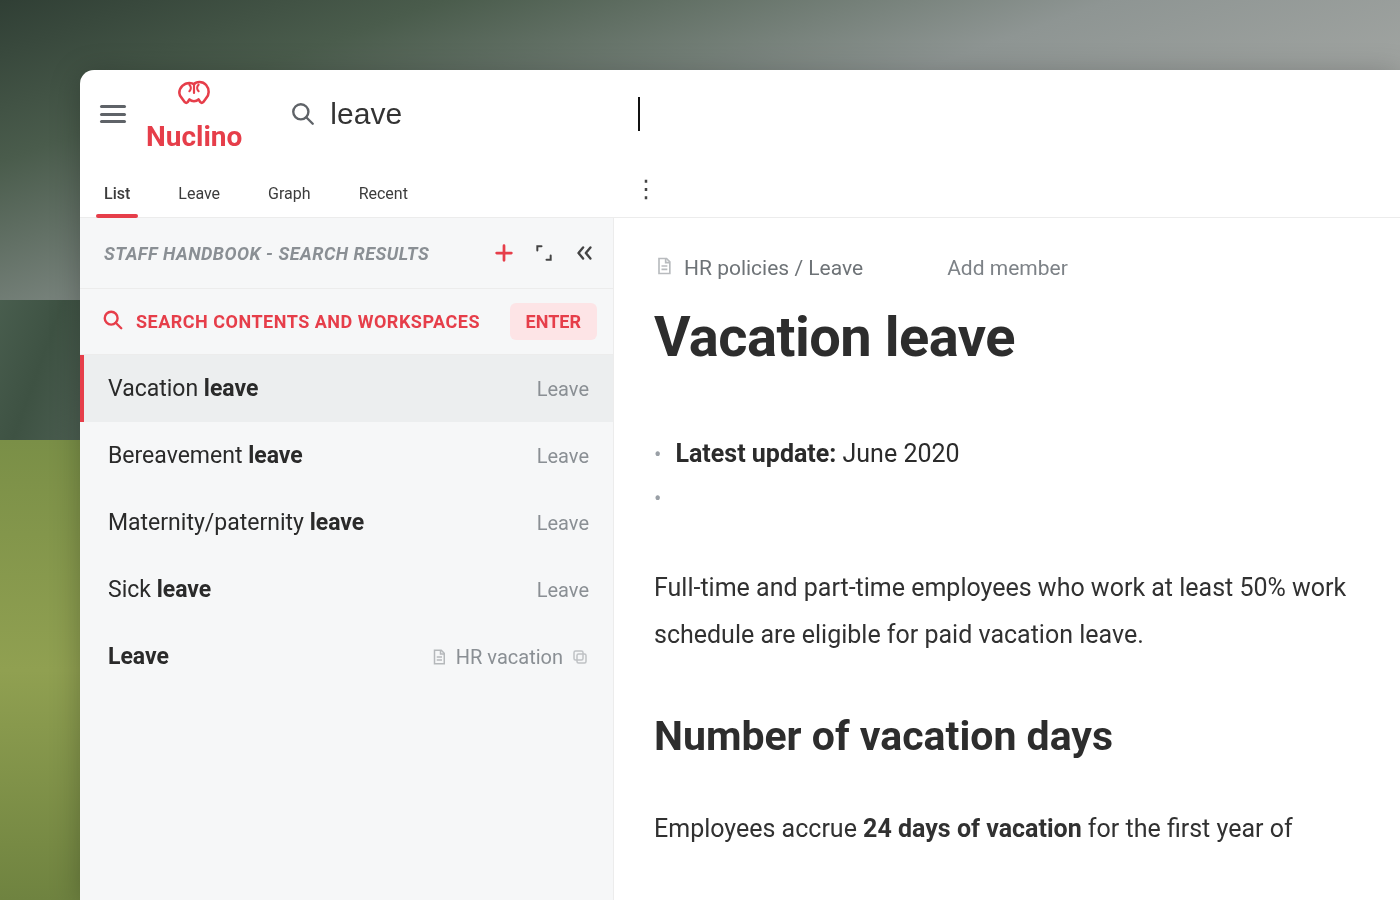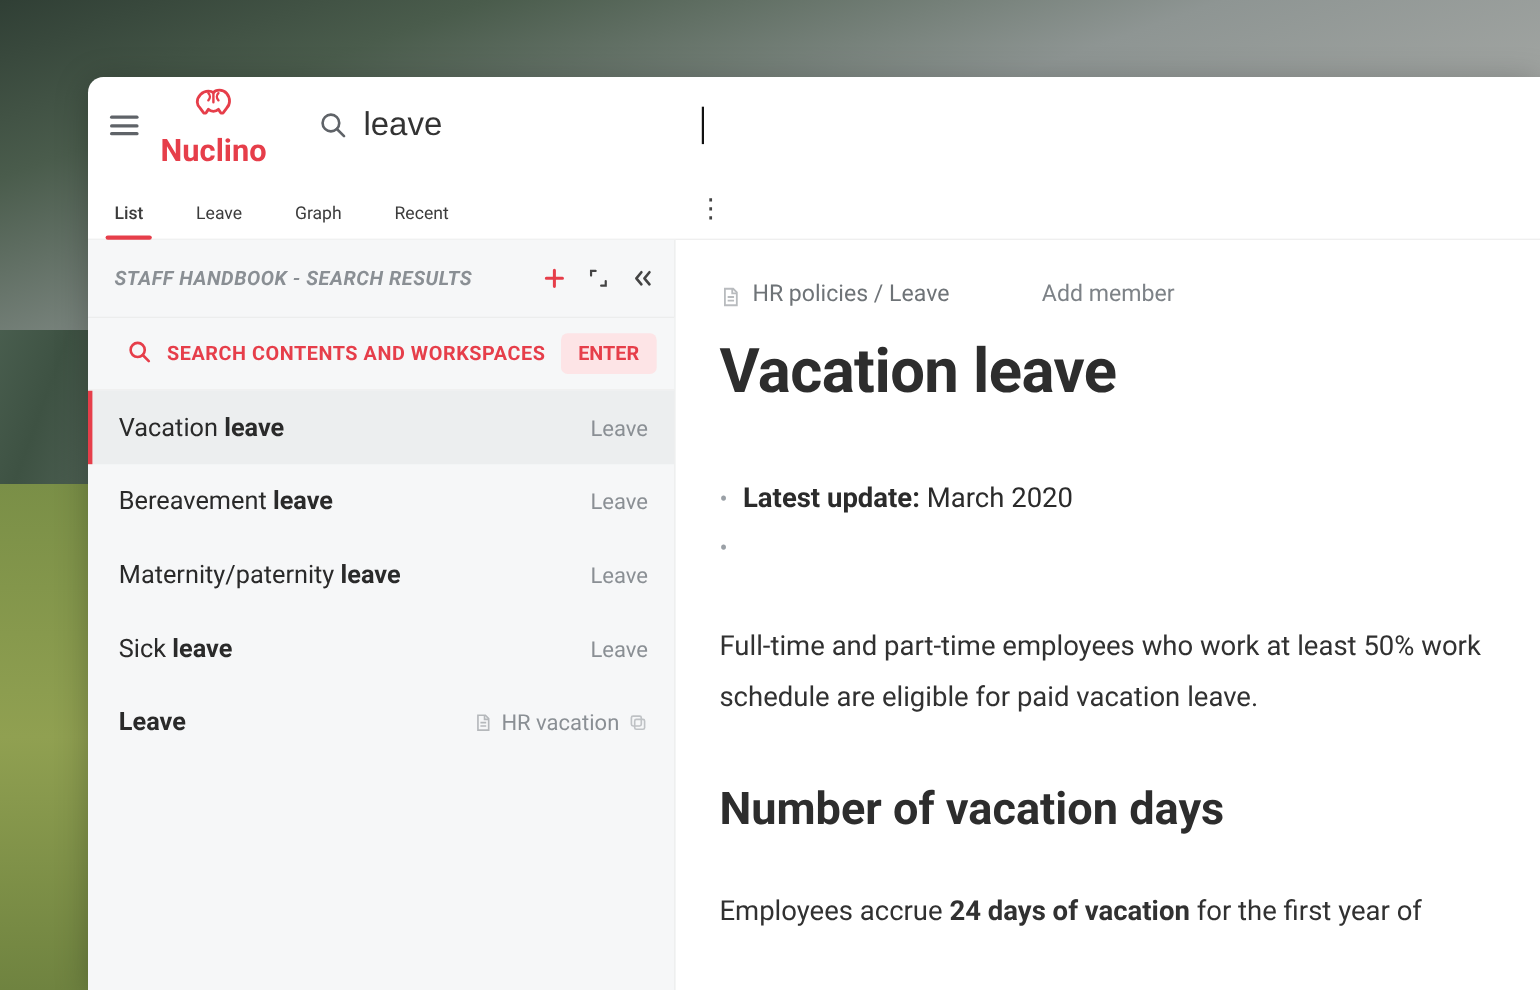--- a/index.html
+++ b/index.html
@@ -51,41 +51,41 @@
   .sidebar{
     width:534px;background:#f6f7f8;border-right:1px solid #ececec;display:flex;flex-direction:column;
   }
   .side-head{
     display:flex;align-items:center;padding:20px 14px 20px 24px;gap:10px;
   }
   .side-head-title{color:#8a8f94;font-size:18px;font-weight:700;letter-spacing:.5px;flex:1;font-style:italic;}
   .icon-btn{width:30px;height:30px;display:flex;align-items:center;justify-content:center;cursor:pointer;color:#444;}
   .plus-icon svg path{stroke:#e63e4a;}
   .search-contents{
-    display:flex;align-items:center;padding:14px 16px 14px 36px;gap:12px;border-top:1px solid #ececec;border-bottom:1px solid #ececec;background:#f6f7f8;text-align:center;
+    display:flex;align-items:center;padding:14px 16px 14px 22px;gap:12px;border-top:1px solid #ececec;border-bottom:1px solid #ececec;background:#f6f7f8;
   }
   .sc-icon svg{stroke:#e63e4a;}
   .sc-text{color:#e63e4a;font-weight:700;font-size:18px;letter-spacing:.5px;flex:1;}
   .enter-pill{background:#fde4e6;color:#e63e4a;font-weight:700;font-size:18px;padding:8px 16px;border-radius:6px;}
   .results{flex:1;overflow:auto;}
   .result-row{
     padding:20px 24px;display:flex;align-items:center;gap:12px;cursor:pointer;border-left:4px solid transparent;
   }
   .result-row.active{background:#eceeef;border-left-color:#e63e4a;}
   .result-title{font-size:23px;color:#2a2a2a;flex:1;}
   .result-title b{font-weight:700;}
   .result-cat{font-size:20px;color:#8a8f94;}
   .result-cat.with-icon{display:flex;align-items:center;gap:8px;}
   .doc-small{width:18px;height:18px;opacity:.6;}
   .copy-small{width:18px;height:18px;opacity:.5;}
   .content{
     flex:1;padding:38px 0 0 40px;overflow:hidden;color:#2b2b2b;
   }
   .crumb-row{display:flex;align-items:center;gap:24px;font-size:21px;color:#6e7377;}
-  .crumb{display:flex;align-items:flex-end;gap:10px;}
+  .crumb{display:flex;align-items:flex-start;gap:10px;}
   .crumb .doc-small{width:20px;height:20px;}
   .add-member{margin-left:60px;color:#7d8287;cursor:pointer;}
   .doc-title{font-size:56px;font-weight:700;color:#2d2d2d;margin-top:24px;letter-spacing:-.5px;}
   .meta-list{margin-top:60px;font-size:25px;line-height:1.9;}
   .meta-list li{list-style:none;display:flex;align-items:baseline;gap:14px;}
   .bullet{color:#9aa0a6;font-size:22px;}
   .meta-key{font-weight:700;}
   .mention{color:#0a6ad6;}
   .para{margin-top:46px;font-size:25px;line-height:1.85;color:#313131;}
   .h2{margin-top:54px;font-size:41px;font-weight:700;color:#2d2d2d;}
@@ -206,21 +206,21 @@
           <span>HR policies / Leave</span>
         </span>
         <span class="add-member">Add member</span>
       </div>
 
       <h1 class="doc-title">Vacation leave</h1>
 
       <ul class="meta-list">
         <li>
           <span class="bullet">•</span>
-          <span><span class="meta-key">Latest update:</span> <span>March 2020</span></span>
+          <span><span class="meta-key">Latest update:</span> <span>June 2020</span></span>
         </li>
         <li>
           <span class="bullet">•</span>
         </li>
       </ul>
 
       <p class="para">Full-time and part-time employees who work at least 50% work schedule are eligible for paid vacation leave.</p>
 
       <h2 class="h2">Number of vacation days</h2>
 

